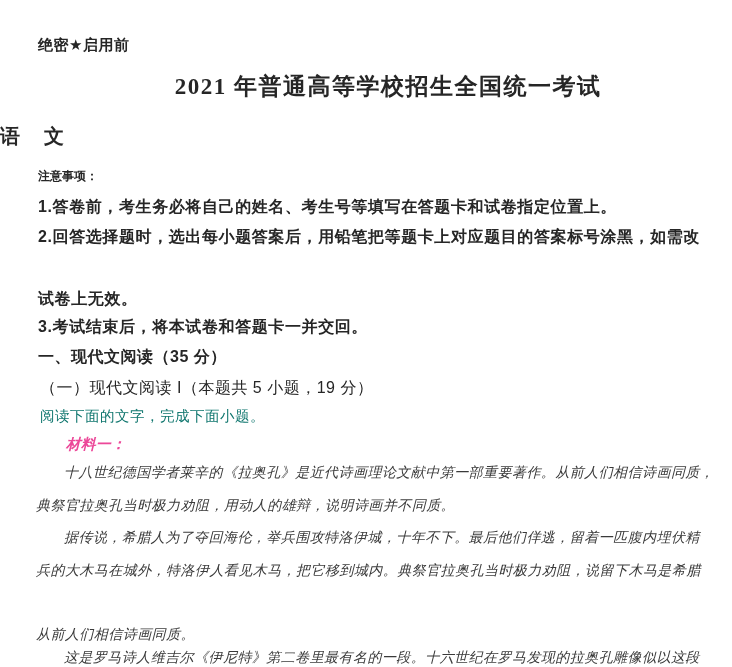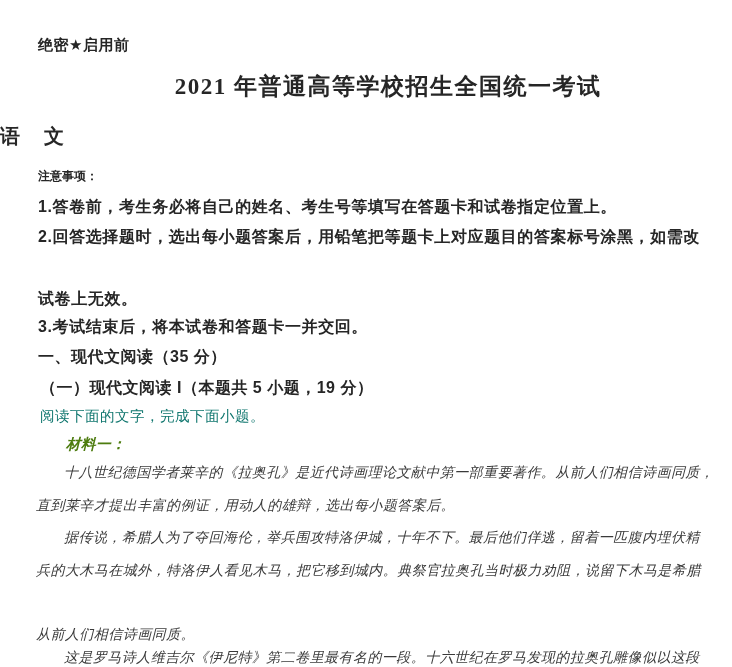--- a/index.html
+++ b/index.html
@@ -67,36 +67,36 @@
   .section-heading {
     top: 347px; left: 38px;
     font-family: "Liberation Sans", "DejaVu Sans", sans-serif;
     font-weight: bold;
     font-size: 16px;
     letter-spacing: 0.5px;
   }
   .subsection-heading {
     top: 378px; left: 40px;
     font-family: "Liberation Sans", "DejaVu Sans", sans-serif;
-    font-weight: bold;
+    font-weight: normal;
     font-size: 16px;
     letter-spacing: 0.5px;
   }
   .reading-instruction {
     top: 407px; left: 40px;
     font-size: 14.5px;
     color: #0f766e;
     letter-spacing: 0.5px;
   }
   .material-label {
     top: 435px; left: 66px;
     font-style: italic;
     font-weight: bold;
     font-size: 14.5px;
-    color: #4d7c0f;
+    color: #ec4899;
     letter-spacing: 0.5px;
   }
   .passage-line {
     left: 36px;
     font-style: italic;
     font-size: 14px;
     color: #3a3a3a;
     letter-spacing: 0.45px;
   }
   .passage-line.indent { left: 64px; }
@@ -128,19 +128,19 @@
 
   <div class="line section-heading">一、现代文阅读（35 分）</div>
 
   <div class="line subsection-heading">（一）现代文阅读 I（本题共 5 小题，19 分）</div>
 
   <div class="line reading-instruction">阅读下面的文字，完成下面小题。</div>
 
   <div class="line material-label">材料一：</div>
 
   <div class="line passage-line indent p1">十八世纪德国学者莱辛的《拉奥孔》是近代诗画理论文献中第一部重要著作。从前人们相信诗画同质，</div>
-  <div class="line passage-line p2">直到莱辛才提出丰富的例证，用动人的雄辩，选出每小题答案后。</div>
+  <div class="line passage-line p2">典祭官拉奥孔当时极力劝阻，用动人的雄辩，说明诗画并不同质。</div>
   <div class="line passage-line indent p3">据传说，希腊人为了夺回海伦，举兵围攻特洛伊城，十年不下。最后他们佯逃，留着一匹腹内埋伏精</div>
   <div class="line passage-line p4">兵的大木马在城外，特洛伊人看见木马，把它移到城内。典祭官拉奥孔当时极力劝阻，说留下木马是希腊</div>
   <div class="line passage-line p6">从前人们相信诗画同质。</div>
   <div class="line passage-line indent p7">这是罗马诗人维吉尔《伊尼特》第二卷里最有名的一段。十六世纪在罗马发现的拉奥孔雕像似以这段</div>
 
 </div>
 
 </body></html>

